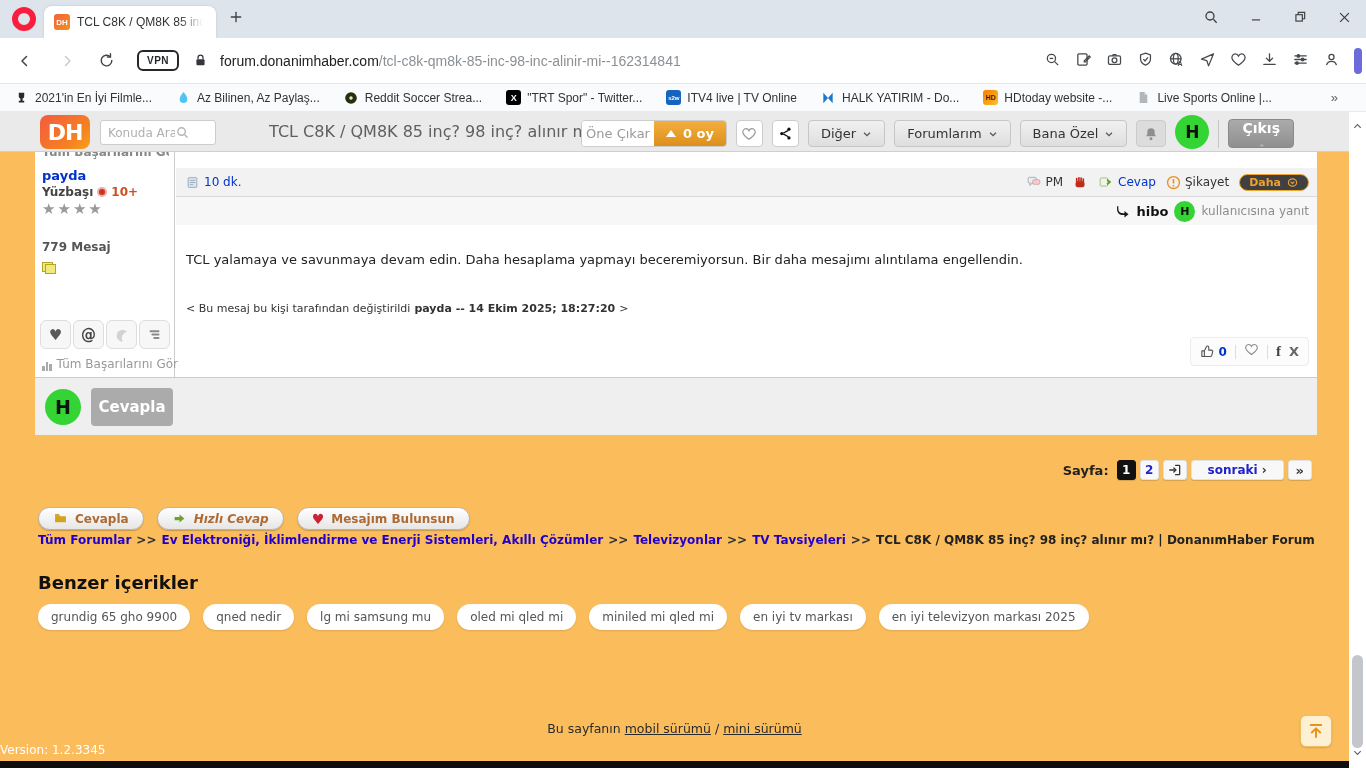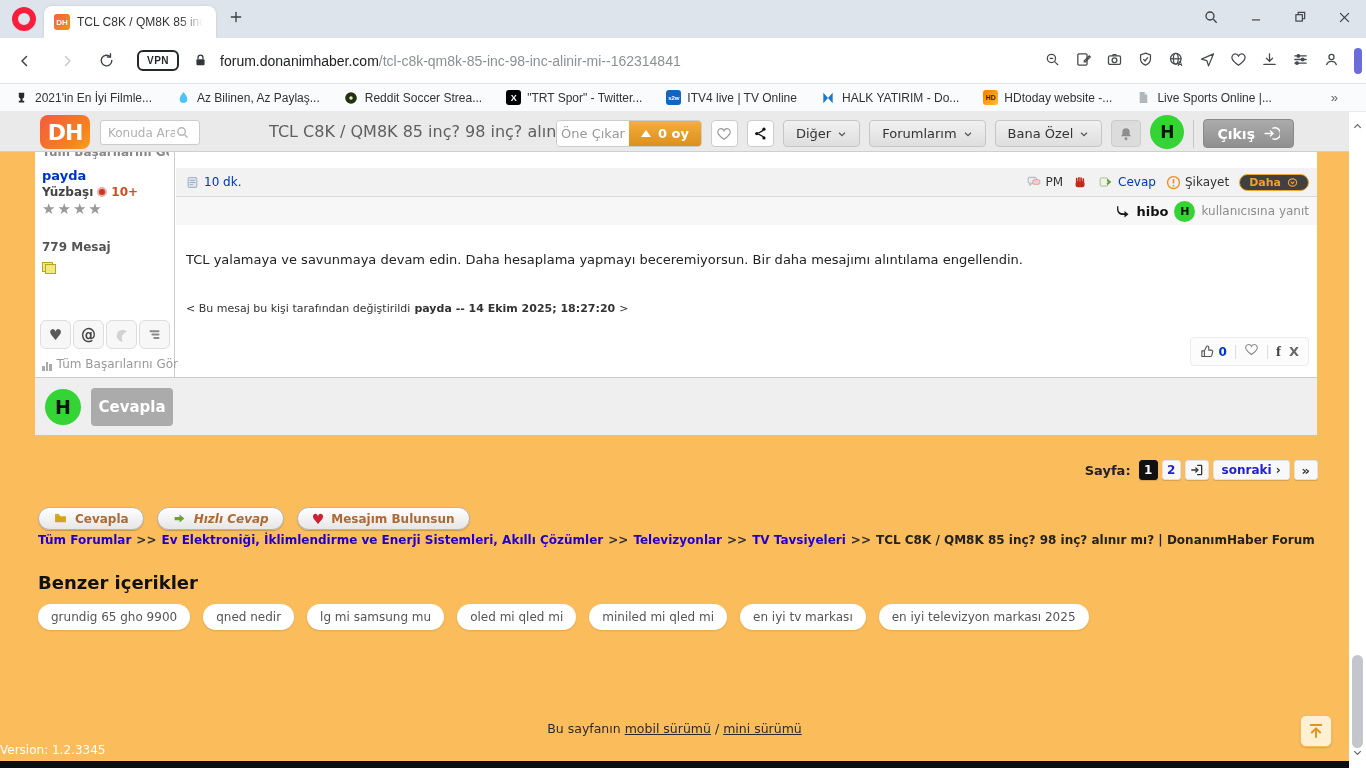--- a/index.html
+++ b/index.html
@@ -28,36 +28,36 @@
   .ab-right { position:absolute; right:26px; top:0; height:46px; display:flex; align-items:center; gap:14px; color:#46494d; }
   .side-pill { position:absolute; right:4px; top:10px; width:8px; height:26px; border-radius:5px; background:#6b6bdb; }
   .bookmarksbar { position:absolute; left:0; top:84px; width:1366px; height:28px; background:#fafbfc; border-bottom:1px solid #e8eaed; display:flex; align-items:center; padding-left:14px; gap:24px; }
   .bm { display:flex; align-items:center; gap:6px; font-size:12px; color:#333; white-space:nowrap; }
   .bm-ico { width:15px; height:15px; border-radius:3px; display:flex; align-items:center; justify-content:center; font-weight:bold; flex:0 0 15px;}
   .bm-overflow { position:absolute; right:28px; color:#5f6368; font-size:13px; }
   
   .page { position:absolute; left:0; top:112px; width:1366px; height:656px; background:#fbbd5c; font-family:"DejaVu Sans", sans-serif;}
   .fheader { position:absolute; left:0; top:0; width:1349px; height:40px; background:#eaeaea; border-bottom:1px solid #cfcfcf; z-index:5; }
   .dh-logo { position:absolute; left:40px; top:3px; width:50px; height:34px; border-radius:8px; background:linear-gradient(135deg,#f4603a 10%,#f58220 70%,#f San59a11b); background:linear-gradient(135deg,#f4603a 10%,#f58220 70%,#f9a11b); color:#fff; font-weight:bold; font-size:22px; display:flex; align-items:center; justify-content:center; letter-spacing:-1px;}
-  .fsearch { position:absolute; left:100px; top:8px; width:100px; height:25px; background:#fff; border:1px solid #ccc; border-radius:3px; display:flex; align-items:center; }
+  .fsearch { position:absolute; left:100px; top:8px; width:116px; height:25px; background:#fff; border:1px solid #ccc; border-radius:3px; display:flex; align-items:center; }
   .fsearch input { border:none; outline:none; width:74px; font-size:12px; padding-left:7px; color:#555; font-family:"DejaVu Sans",sans-serif; background:transparent;}
   .fsearch input::placeholder { color:#b0b0b0; }
   .ftitle { position:absolute; left:240px; top:10px; width:390px; text-align:center; font-size:16px; color:#5f5f5f; white-space:nowrap; }
   .hd-group { position:absolute; right:55px; top:6px; display:flex; align-items:center; gap:9px; }
   .btn-one { display:flex; height:27px; border-radius:4px; overflow:hidden; border:1px solid #ccc; }
   .btn-one .white { background:#fff; color:#999; font-size:13px; padding:0 4px; display:flex; align-items:center;}
   .btn-one .oy { background:linear-gradient(#f3ae3d,#dd8f1d); color:#fff; font-size:13px; font-weight:bold; padding:0 12px; display:flex; align-items:center; gap:7px;}
   .tri-up { width:0; height:0; border-left:5px solid transparent; border-right:5px solid transparent; border-bottom:7px solid #fff; }
   .sq-btn { width:27px; height:27px; background:#fff; border:1px solid #ccc; border-radius:4px; display:flex; align-items:center; justify-content:center; }
   .gray-btn { height:27px; background:linear-gradient(#f1f1f1,#dedede); border:1px solid #c6c6c6; border-radius:4px; color:#333; font-size:13px; display:flex; align-items:center; gap:6px; padding:0 12px; white-space:nowrap;}
   .bell-btn { width:30px; height:27px; background:#dcdcdc; border:1px solid #cbcbcb; border-radius:4px; display:flex; align-items:center; justify-content:center; color:#8e8e8e;}
   .avatar { border-radius:50%; background:#35d435; color:#111; font-weight:bold; display:flex; align-items:center; justify-content:center; }
   .av-h { width:34px; height:34px; font-size:17px; margin-top:-3px;}
   .vdiv { width:1px; height:28px; background:#c6c6c6; }
-  .exit-btn { height:29px; background:linear-gradient(#ababab,#8f8f8f); border:1px solid #8a8a8a; border-radius:4px; color:#fff; font-size:14px; font-weight:bold; display:flex; align-items:center; gap:8px; padding:0 13px; }
+  .exit-btn { height:29px; background:linear-gradient(#ababab,#8f8f8f); border:1px solid #8a8a8a; border-radius:4px; color:#fff; font-size:14px; font-weight:bold; display:flex; align-items:center; gap:8px; padding:0 13px;flex-direction:column; }
   
   .content { position:absolute; left:35px; top:40px; width:1282px; height:283px; background:#fff; }
   .sidebar { position:absolute; left:0; top:0; width:140px; height:225px; border-right:1px solid #ccc; padding:0 5px 0 7px; }
   .clip-row { height:13px; overflow:hidden; color:#888; font-size:12px; font-weight:bold; }
   .clip-row span { display:inline-block; transform:translateY(-7px); white-space:nowrap;}
   .author { color:#0033cc; font-weight:bold; font-size:13px; margin-top:3px; }
   .rank { font-size:12px; color:#444; font-weight:bold; margin-top:2px; display:flex; align-items:center; gap:4px;}
   .medal { width:10px; height:10px; border-radius:50%; background:#cc3322; border:2px solid #e8b0a8; display:inline-block;}
   .rank .plus { color:#cc4f1f; }
   .stars { color:#9a9a9a; font-size:15px; letter-spacing:2px; margin-top:1px;}
@@ -88,26 +88,26 @@
   .like-row { position:absolute; right:8px; top:185px; display:flex; align-items:center; gap:8px; background:#fcfcfc; border:1px solid #ececec; border-radius:4px; padding:4px 9px; }
   .like-row .cnt { color:#0033cc; font-weight:bold; font-size:12px; }
   .like-row .sep { width:1px; height:14px; background:#ddd; }
   .like-row .fx { font-weight:bold; color:#444; font-size:13px; }
   .quickreply { position:absolute; left:0; top:225px; width:1282px; height:58px; background:#efefef; border-top:1px solid #ccc; display:flex; align-items:center; }
   .av-q { width:36px; height:36px; font-size:19px; margin-left:10px; }
   .qr-input { margin-left:12px; width:1120px; height:38px; border:1px solid #ccc; border-radius:3px; font-size:15px; padding:0 14px; color:#333; outline:none; font-family:"DejaVu Sans",sans-serif;}
   .qr-input::placeholder { color:#9d9d9d; }
   .qr-btn { margin-left:10px; width:82px; height:38px; background:#ababab; border:none; border-radius:4px; color:#fff; font-size:15px; font-weight:bold; font-family:"DejaVu Sans",sans-serif;}
   
-  .pager { position:absolute; right:48px; top:348px; display:flex; align-items:center; gap:4px; }
+  .pager { position:absolute; right:54px; top:348px; display:flex; align-items:center; gap:4px; }
   .pager .lbl { font-size:13px; font-weight:bold; color:#222; margin-right:4px;}
   .pbox { min-width:19px; height:20px; padding:0 4px; display:flex; align-items:center; justify-content:center; font-size:12px; font-weight:bold; border-radius:3px; background:#f8f8f8; border:1px solid #e2e2e2; box-shadow:0 1px 1px rgba(0,0,0,.15); color:#333;}
   .pbox.cur { background:#111; color:#fff; border-color:#111; }
   .pbox.blue { color:#2222cc; }
-  .pbox.next { gap:4px; padding:0 8px;}
+  .pbox.next { gap:4px; padding:0 16px;}
   .actionsbar { position:absolute; left:38px; top:395px; display:flex; gap:13px; }
   .pill-btn { height:23px; border:1px solid #b5b5b5; border-radius:12px; background:linear-gradient(#ffffff,#e6e6e6); display:flex; align-items:center; gap:7px; padding:0 14px; font-size:12px; font-weight:bold; color:#ad6a33; box-shadow:0 1px 1px rgba(0,0,0,.2);}
   .pill-btn .hrt { color:#cc2233; font-size:14px; }
   .crumbs { position:absolute; left:38px; top:421px; font-size:12px; font-weight:bold; color:#222; white-space:nowrap; }
   .crumbs a { color:#2200cc; text-decoration:none; }
   .crumbs .sep { margin:0 5px; color:#333; }
   .rel-head { position:absolute; left:38px; top:460px; font-size:18px; font-weight:bold; color:#111; }
   .tags { position:absolute; left:38px; top:492px; display:flex; gap:13px; }
   .tag { background:#fff; border-radius:14px; padding:6px 13px; font-size:12px; color:#555; box-shadow:0 1px 2px rgba(0,0,0,.12); white-space:nowrap;}
   .footer1 { position:absolute; left:0; top:609px; width:1349px; text-align:center; font-size:12.5px; color:#2b2b2b; }

